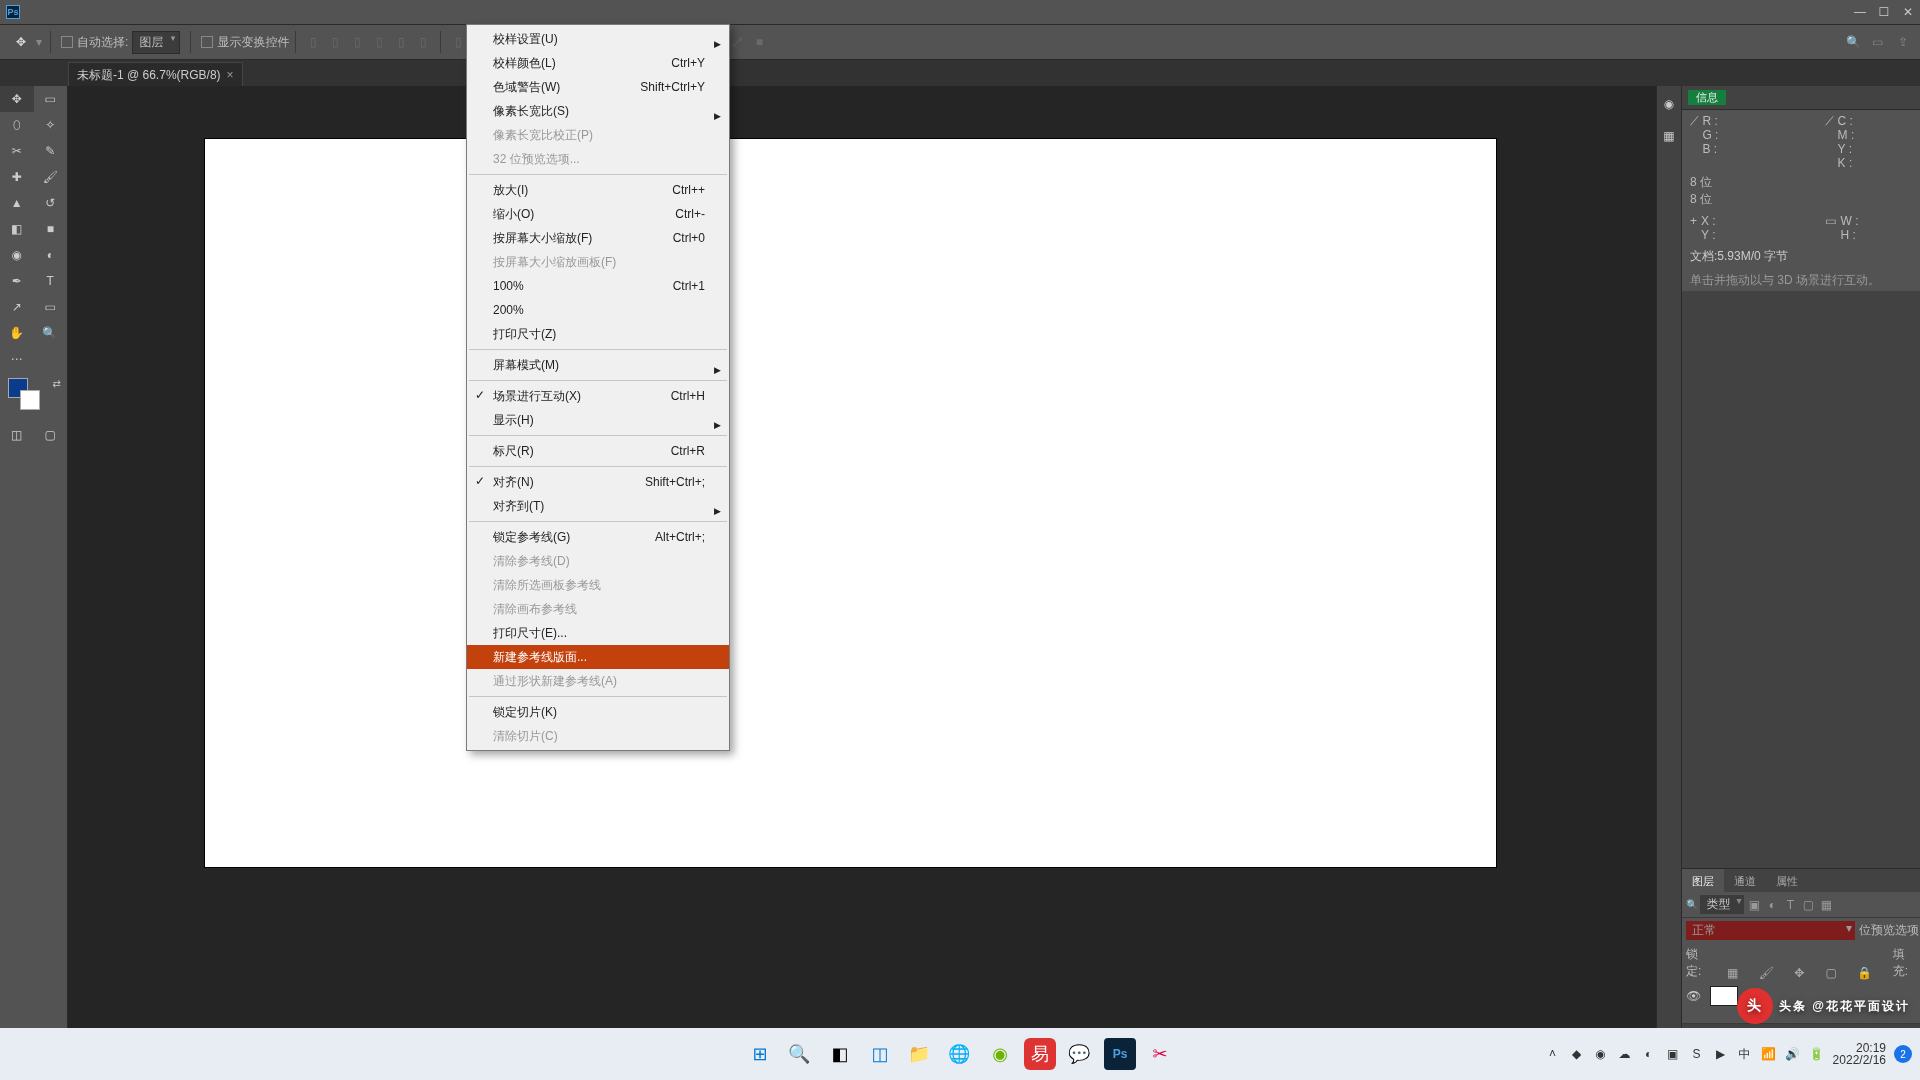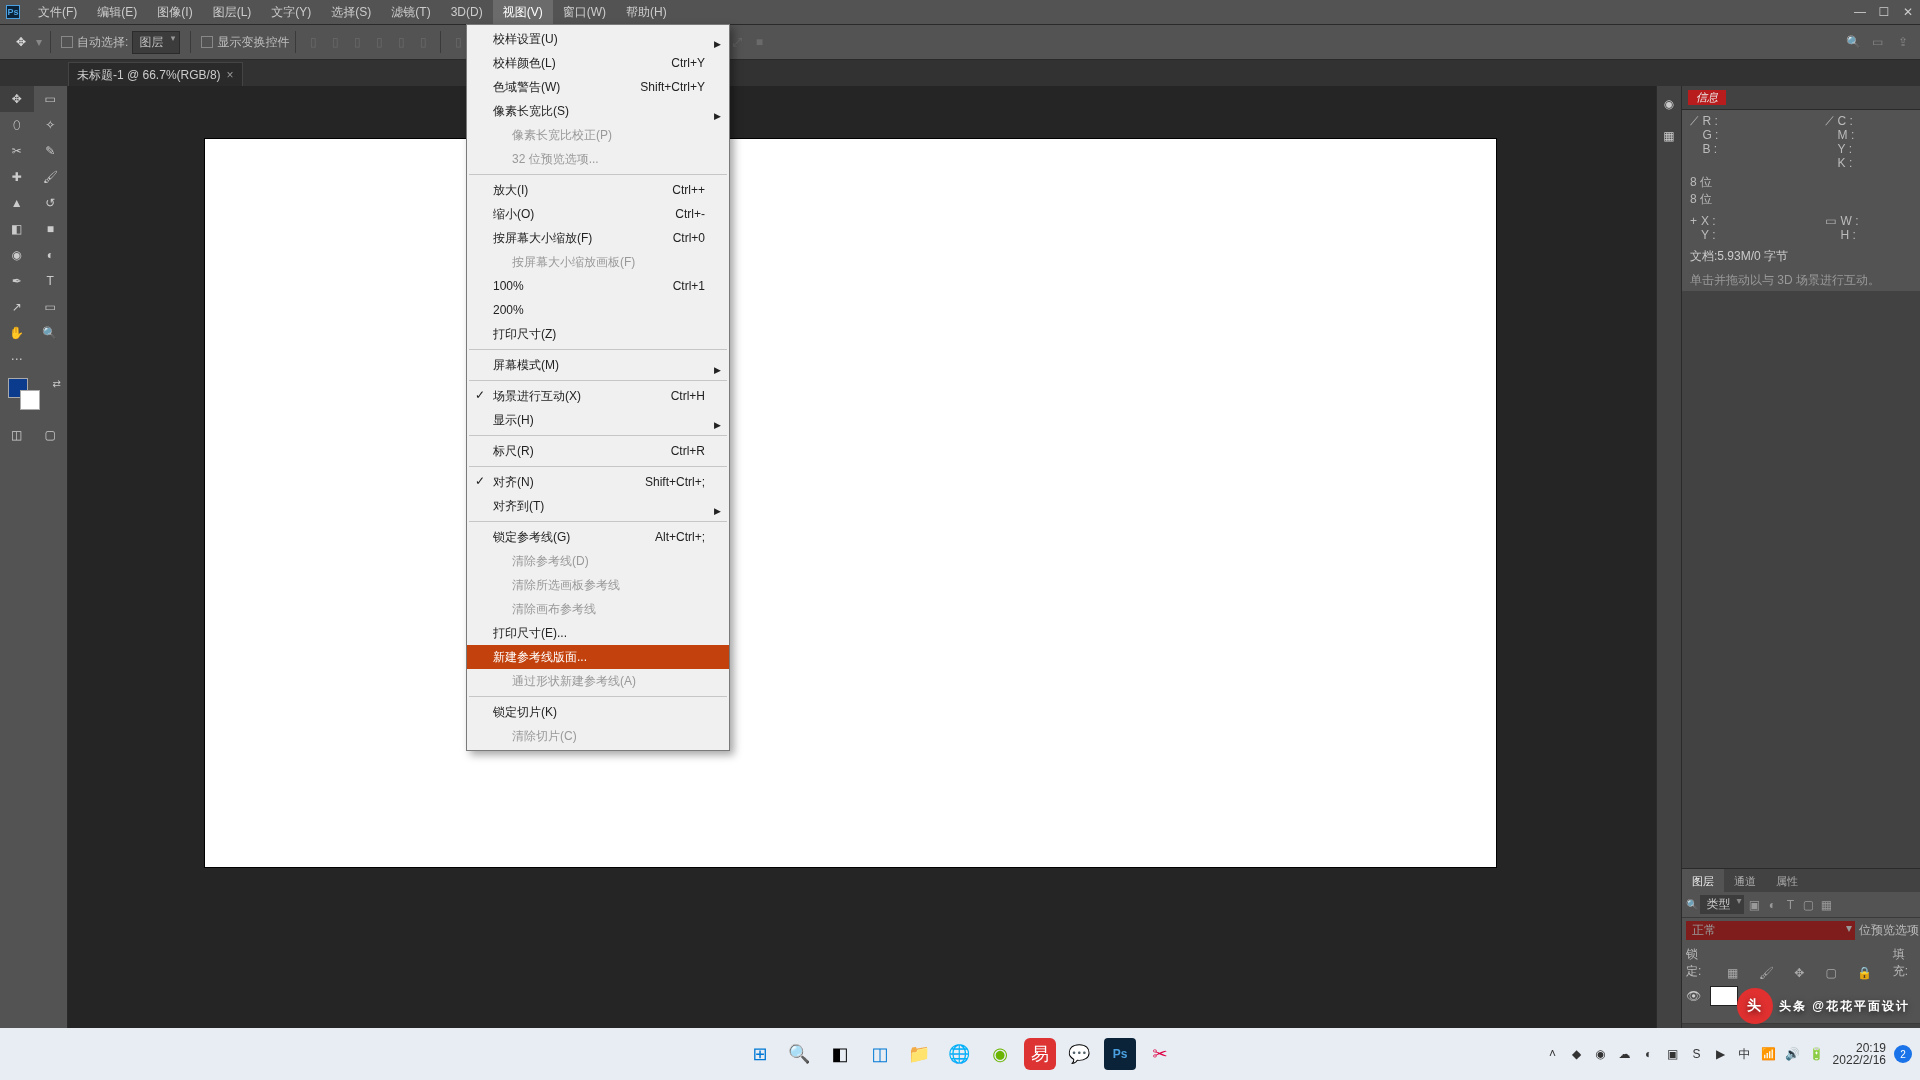--- a/index.html
+++ b/index.html
@@ -46,21 +46,21 @@
 .toolbox .mode { margin-top:4px; display:flex; justify-content:center; }
 
 
 .rcol { position:absolute; right:0; top:86px; bottom:34px; width:264px; display:flex; }
 .rtabs { width:32px; background:#424242; display:flex; flex-direction:column; align-items:center; padding-top:6px; gap:8px; border-left:1px solid #2a2a2a; }
 .rtabs .rt { width:24px; height:24px; color:#ccc; display:flex; align-items:center; justify-content:center; }
 .rpanels { flex:1; background:#535353; border-left:1px solid #2a2a2a; display:flex; flex-direction:column; }
 
 .panel-head { height:24px; background:#424242; display:flex; align-items:center; padding:0 6px; border-bottom:1px solid #2a2a2a; }
 .panel-head .tab { color:#ccc; padding:0 8px; font-size:11px; }
-.panel-head .tab.act { background:#b91c1c; color:#eee;font-style:italic; }
+.panel-head .tab.act { background:#15803d; color:#eee; }
 .panel-head .hmenu { margin-left:auto; color:#aaa; }
 
 .info-panel { padding:4px 8px; color:#bbb; font-size:10px; }
 .info-panel .grid { display:flex; }
 .info-panel .col { flex:1; }
 .info-panel .col .ln { line-height:14px; }
 .info-panel .bits { margin-top:4px; display:flex;flex-direction:column; }
 .info-panel .bits span { flex:1; }
 .info-panel .docline { margin-top:6px; color:#ccc; }
 .info-panel .hint { margin-top:8px; color:#999; line-height:14px; }
@@ -88,21 +88,21 @@
 .layer-row { display:flex; align-items:center; height:26px; padding:0 4px; background:#535353; }
 .layer-row .eye { width:18px; color:#ccc; }
 .layer-row .thumb { width:28px; height:20px; background:#fff; border:1px solid #222; margin:0 6px; }
 .layer-row .lname { color:#ddd; font-size:11px; flex:1; }
 .layer-row .lock { color:#aaa; }
 .layers-foot { display:flex; align-items:center; justify-content:flex-end; gap:8px; padding:4px 6px; border-top:1px solid #3a3a3a; color:#aaa; font-size:11px; background:#424242; }
 
 
 .ddmenu { position:absolute; left:466px; top:24px; width:264px; background:#f0f0f0; border:1px solid #7a7a7a; box-shadow:4px 4px 8px rgba(0,0,0,.35); z-index:50; padding:2px 0; }
 .ddmenu .mitem { height:24px; display:flex; align-items:center; padding:0 24px 0 26px; color:#222; position:relative; font-size:12px; }
-.ddmenu .mitem.dis { color:#999;margin-left:19px; }
+.ddmenu .mitem.dis { color:#999; }
 .ddmenu .mitem.hl { background:#c2410c; color:#fff; }
 .ddmenu .mitem .sc { margin-left:auto; }
 .ddmenu .mitem .sub:after { content:"▶"; position:absolute; right:8px; font-size:9px; }
 .ddmenu .mitem .chk:before { content:"✓"; position:absolute; left:8px; }
 .ddmenu .msep { height:1px; background:#c6c6c6; margin:3px 2px; }
 
 
 .statusbar { position:absolute; left:0; right:264px; bottom:0; height:22px; background:#323232; color:#bbb; display:flex; align-items:center; font-size:11px; padding:0 8px; margin-left:68px; }
 .statusbar .z { margin-right:24px; }
 .statusbar .arrow { margin-left:16px; color:#888; }
@@ -119,33 +119,20 @@
 
 .wm { position:absolute; right:10px; bottom:56px; color:#fff; font-size:32px; font-weight:bold; text-shadow:0 2px 6px rgba(0,0,0,.6); letter-spacing:2px; z-index:70; display:flex; align-items:center; gap:6px; }
 .wm .av { width:36px; height:36px; border-radius:50%; background:#e03030; color:#fff; font-size:14px; display:flex; align-items:center; justify-content:center; }
 </style>
 </head>
 <body>
 
 <div class="menubar">
   <div class="ps-icon">
       <div class="ps-box">Ps</div>
-    </div>
-  <div id="menubar-items" style="display: flex;">
-      <div class="mi">文件(F)</div>
-      <div class="mi">编辑(E)</div>
-      <div class="mi">图像(I)</div>
-      <div class="mi">图层(L)</div>
-      <div class="mi">文字(Y)</div>
-      <div class="mi">选择(S)</div>
-      <div class="mi">滤镜(T)</div>
-      <div class="mi">3D(D)</div>
-      <div class="mi open">视图(V)</div>
-      <div class="mi">窗口(W)</div>
-      <div class="mi">帮助(H)</div>
     </div>
   <div class="wctrl">
     <div>—</div>
     <div>☐</div>
     <div>✕</div>
   </div>
 </div>
 
 <div class="optbar">
   <div class="tool-ico">✥</div>

